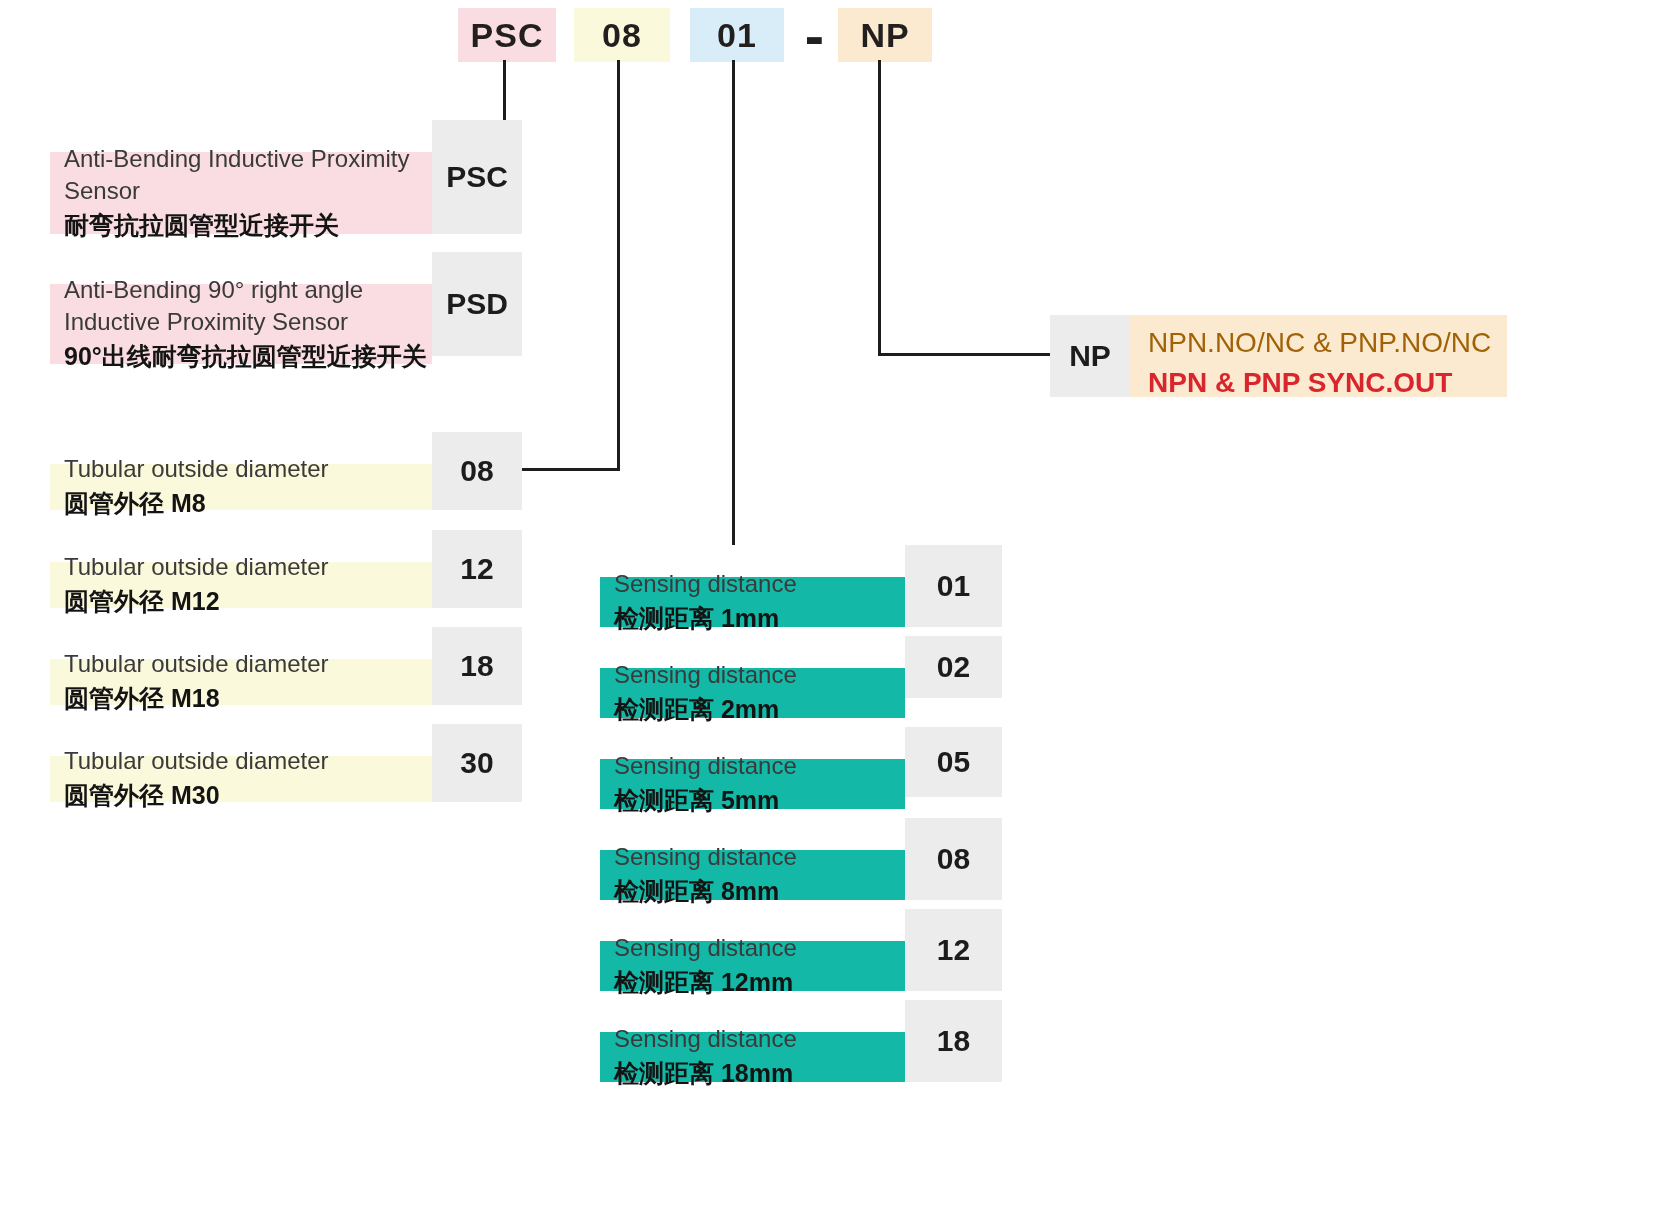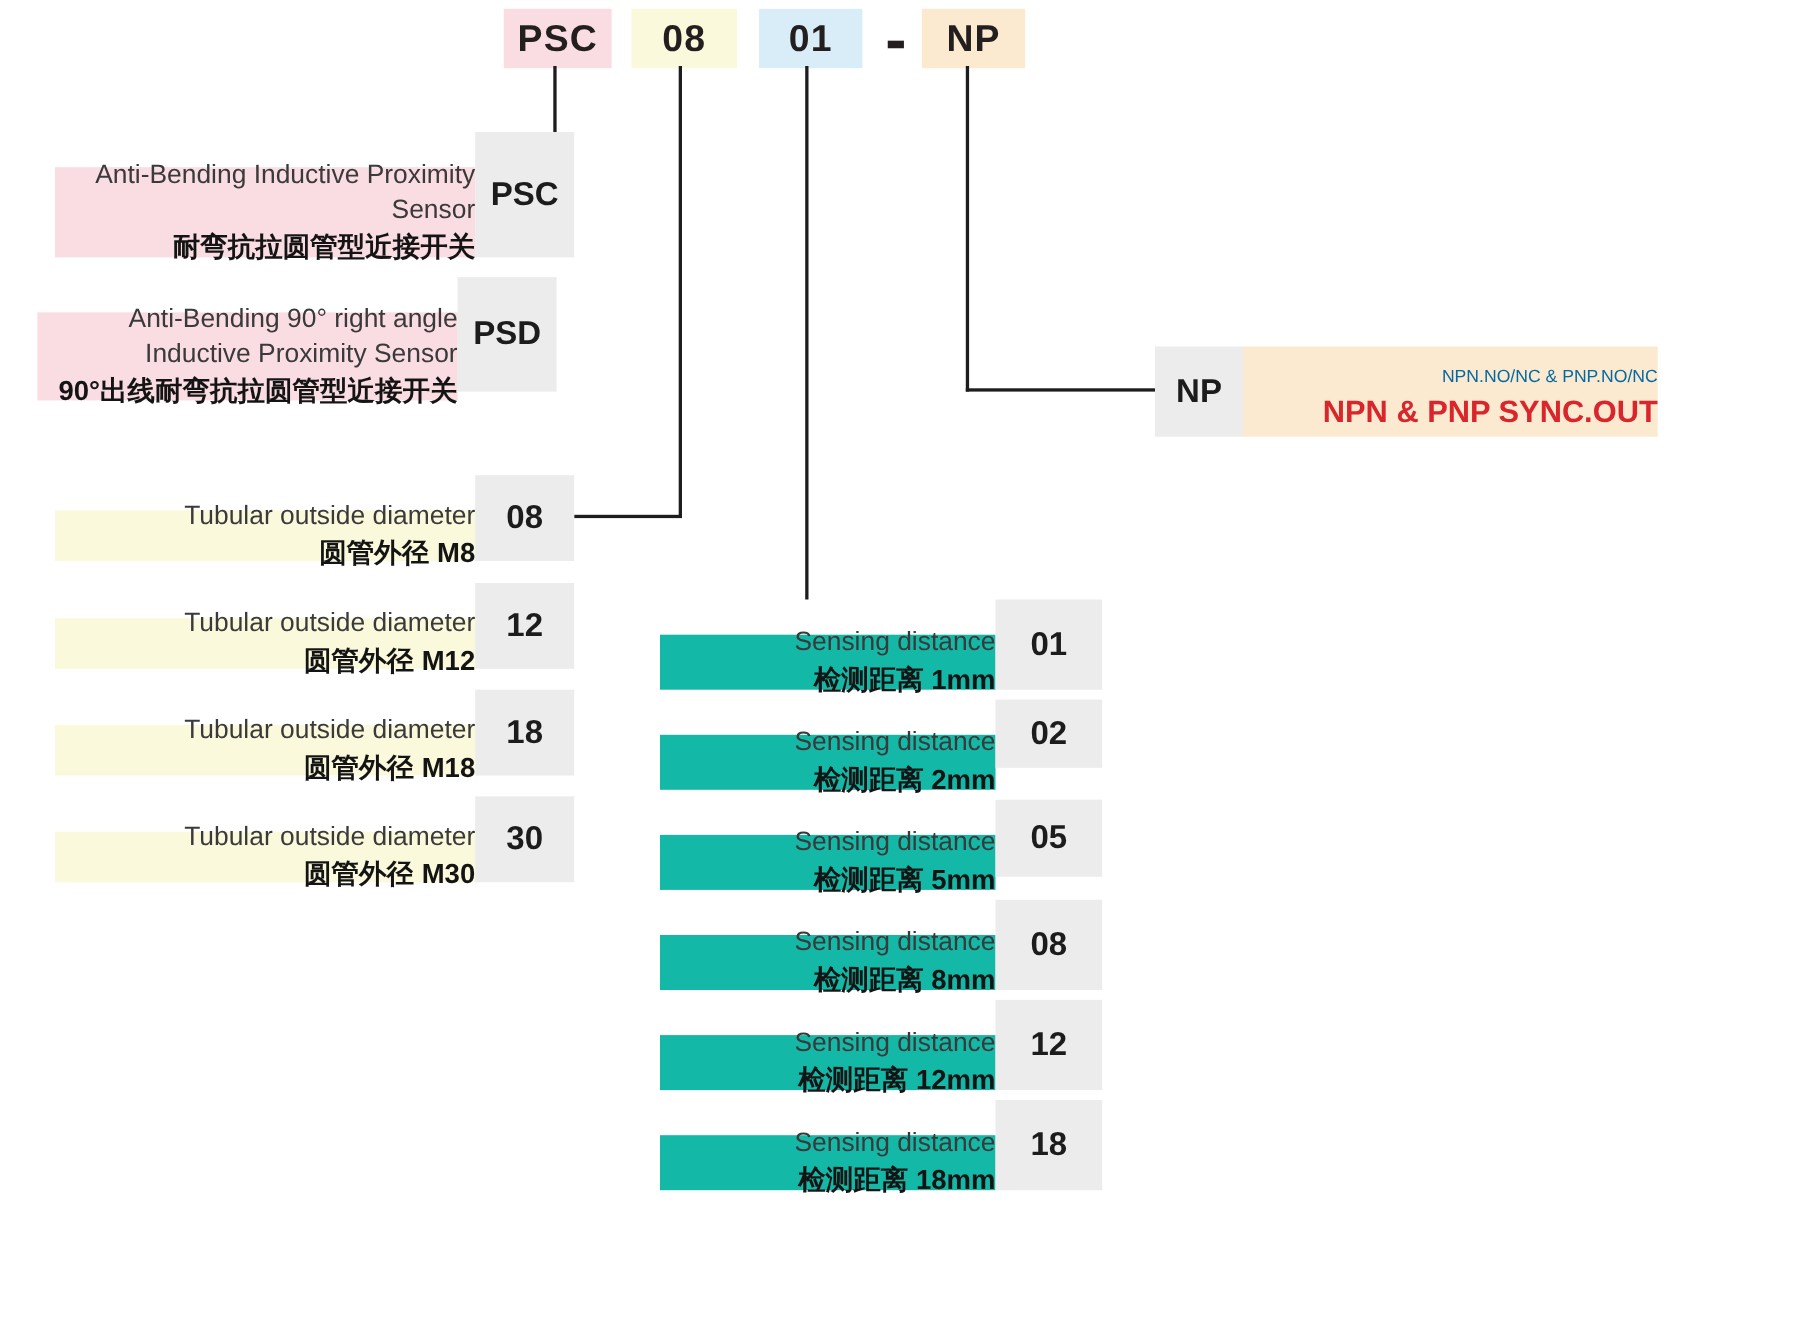--- a/index.html
+++ b/index.html
@@ -2,21 +2,20 @@
 <html><head>
 <meta charset="utf-8">
 <style>
   html,body{margin:0;padding:0;background:#ffffff;}
   .canvas{
     position:relative;
     width:1654px;height:1207px;
     background:#ffffff;
     font-family:"Liberation Sans", sans-serif;
     overflow:hidden;
-    text-align:right;
   }
   
   .hseg{
     position:absolute;top:8px;height:54px;
     display:flex;align-items:center;justify-content:center;
     font-weight:bold;font-size:34px;color:#241f1f;letter-spacing:1px;
   }
   .hseg.psc{left:458px;width:98px;background:#f9dde2;}
   .hseg.d08{left:574px;width:96px;background:#fbf9dc;}
   .hseg.d01{left:690px;width:94px;background:#d9edf8;}
@@ -48,21 +47,21 @@
   .peach{background:#fbe9d0;}
   .en{font-size:24px;color:#3a3a3a;line-height:1.3;}
   .zh{font-size:25px;font-weight:bold;color:#141414;line-height:1.35;margin-top:3px;}
 
   
   .nprow{position:absolute;left:1050px;top:315px;width:457px;height:82px;display:flex;}
   .nprow .code{width:80px;background:#ececec;display:flex;align-items:center;justify-content:center;
     font-weight:bold;font-size:30px;color:#1c1c1c;}
   .nprow .label{width:377px;display:flex;flex-direction:column;justify-content:center;
     padding-left:18px;box-sizing:border-box;}
-  .np1{font-size:16px;color:#0369a1;line-height:1.3;margin-top:14px;}
+  .np1{font-size:28px;color:#a16207;line-height:1.3;margin-top:14px;}
   .np2{font-size:28px;font-weight:bold;color:#d9262c;line-height:1.3;margin-top:3px;}
 </style>
 </head>
 <body>
 
 <div class="canvas">
 
   <div class="hseg psc">PSC</div>
   <div class="hseg d08">08</div>
   <div class="hseg d01">01</div>
@@ -77,21 +76,21 @@
   <div class="hline" style="left:878px;top:353px;width:172px"></div>
 
   <div class="row left" style="left:50px;top:120px;height:114px">
     <div class="label pink">
       <div class="en">Anti-Bending Inductive Proximity Sensor</div>
       <div class="zh">耐弯抗拉圆管型近接开关</div>
     </div>
     <div class="code" style="height:114px">PSC</div>
   </div>
 
-  <div class="row left" style="left:34px;top:252px;height:112px">
+  <div class="row left" style="left:50px;top:252px;height:112px">
     <div class="label pink">
       <div class="en">Anti-Bending 90° right angle Inductive Proximity Sensor</div>
       <div class="zh">90°出线耐弯抗拉圆管型近接开关</div>
     </div>
     <div class="code" style="height:104px">PSD</div>
   </div>
 
   <div class="row left" style="left:50px;top:432px;height:78px">
     <div class="label yellow">
       <div class="en">Tubular outside diameter</div>

